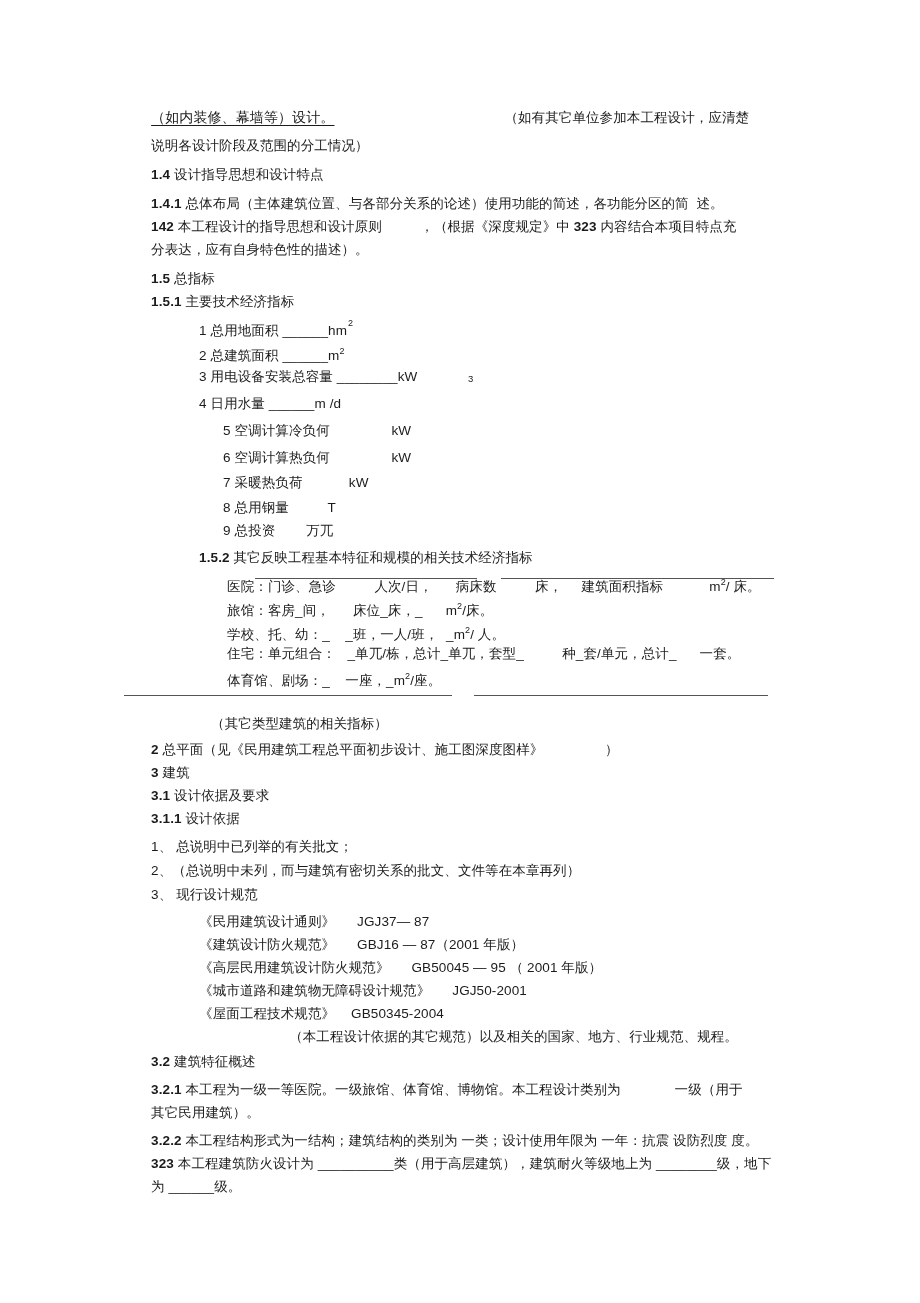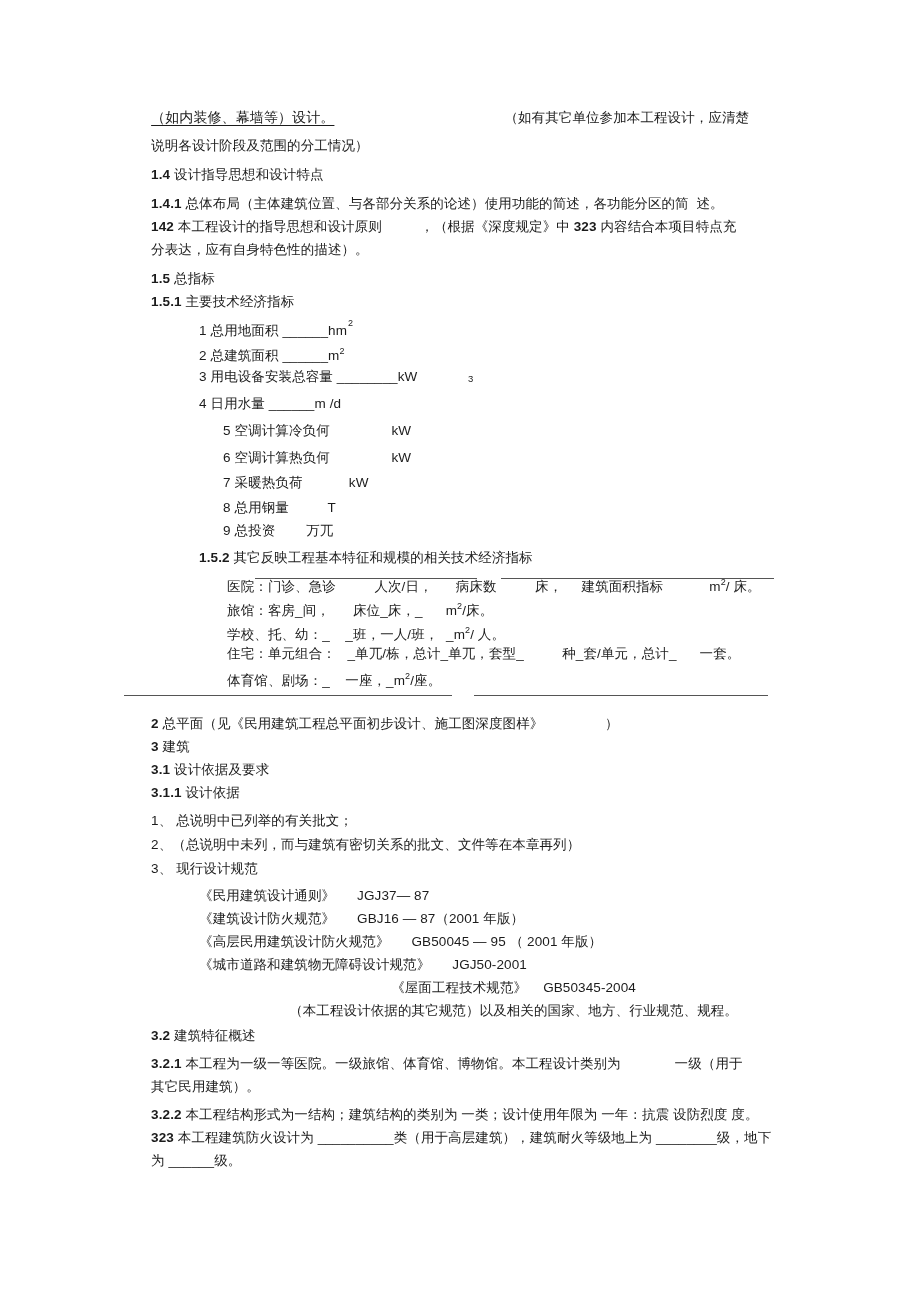--- a/index.html
+++ b/index.html
@@ -160,20 +160,23 @@
 
     <div class="ln" style="height:23px; padding-left:76px;">
       <span>体育馆、剧场：_    一座，_m</span><span class="sup">2</span><span>/座。</span>
     </div>
 
     <div class="ln" style="height:24px; padding-left:76px;">
       <span class="rule" style="left:-4px; top:21px; width:328px;"></span>
       <span class="rule" style="left:346px; top:21px; width:294px;"></span>
     </div>
 
+    <div class="ln" style="height:26px; padding-left:60px;">
+      <span>（其它类型建筑的相关指标）</span>
+    </div>
 
 
     <div class="ln" style="height:23px;">
       <span class="num">2</span><span> 总平面（见《民用建筑工程总平面初步设计、施工图深度图样》                ）</span>
     </div>
 
     <div class="ln" style="height:23px;">
       <span class="num">3</span><span> 建筑</span>
     </div>
 
@@ -206,21 +209,21 @@
     </div>
 
     <div class="ln" style="height:23px; padding-left:48px;">
       <span>《高层民用建筑设计防火规范》</span><span class="gap" style="width:22px;"></span><span>GB50045 — 95 （ 2001 年版）</span>
     </div>
 
     <div class="ln" style="height:23px; padding-left:48px;">
       <span>《城市道路和建筑物无障碍设计规范》</span><span class="gap" style="width:22px;"></span><span>JGJ50-2001</span>
     </div>
 
-    <div class="ln" style="height:23px; padding-left:48px;text-align:center;">
+    <div class="ln" style="height:23px; padding-left:48px;">
       <span>《屋面工程技术规范》</span><span class="gap" style="width:16px;"></span><span>GB50345-2004</span>
     </div>
 
     <div class="ln" style="height:25px; padding-left:48px;text-align:center;">
       <span>（本工程设计依据的其它规范）以及相关的国家、地方、行业规范、规程。</span>
     </div>
 
     <div class="ln" style="height:28px;">
       <span class="num">3.2</span><span> 建筑特征概述</span>
     </div>

